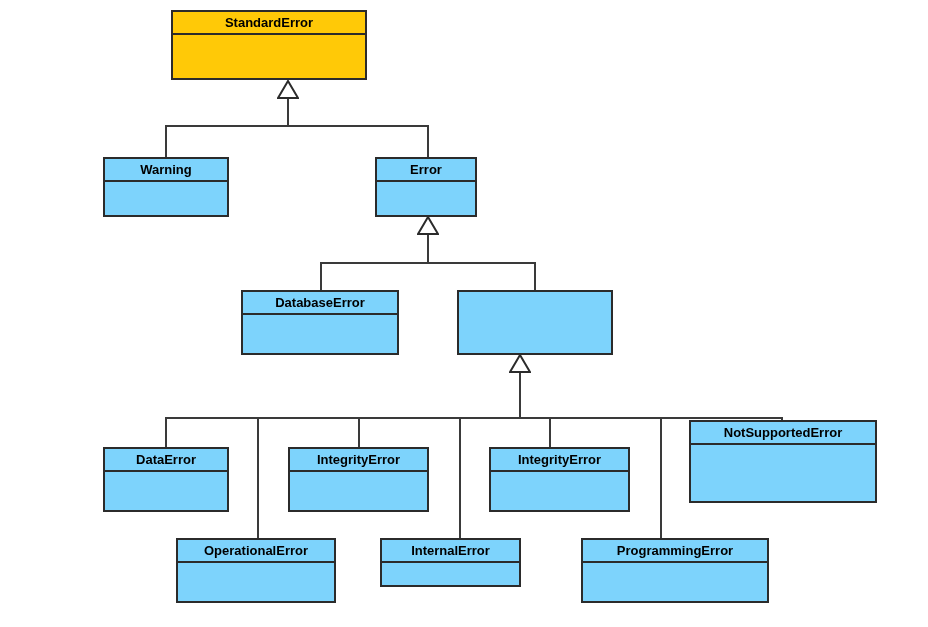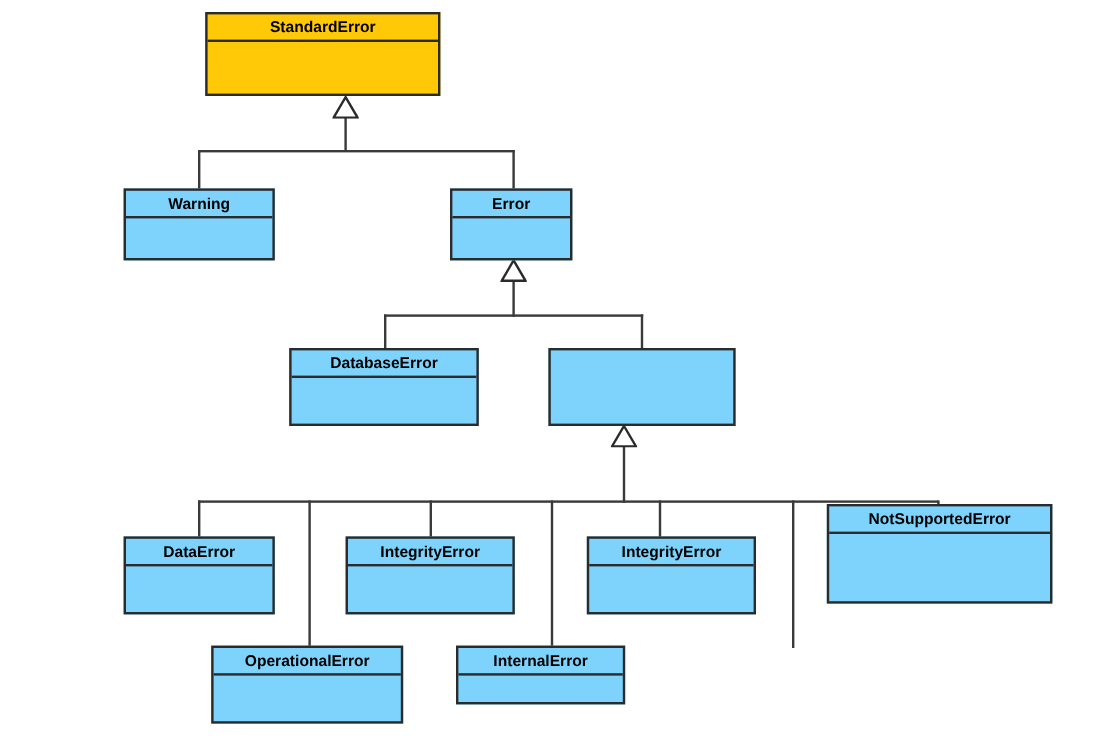--- a/index.html
+++ b/index.html
@@ -150,14 +150,18 @@
   <div class="uml-class" style="left:164px; top:538px; width:160px; height:65px;margin-left:12px;">
     <div class="uml-title">OperationalError</div>
     <div class="uml-body"></div>
   </div>
 
   <div class="uml-class" style="left:380px; top:538px; width:141px; height:49px;">
     <div class="uml-title">InternalError</div>
     <div class="uml-body"></div>
   </div>
 
+  <div class="uml-class" style="left:581px; top:538px; width:188px; height:65px;">
+    <div class="uml-title">ProgrammingError</div>
+    <div class="uml-body"></div>
+  </div>
 
 </div>
 
 </body></html>

